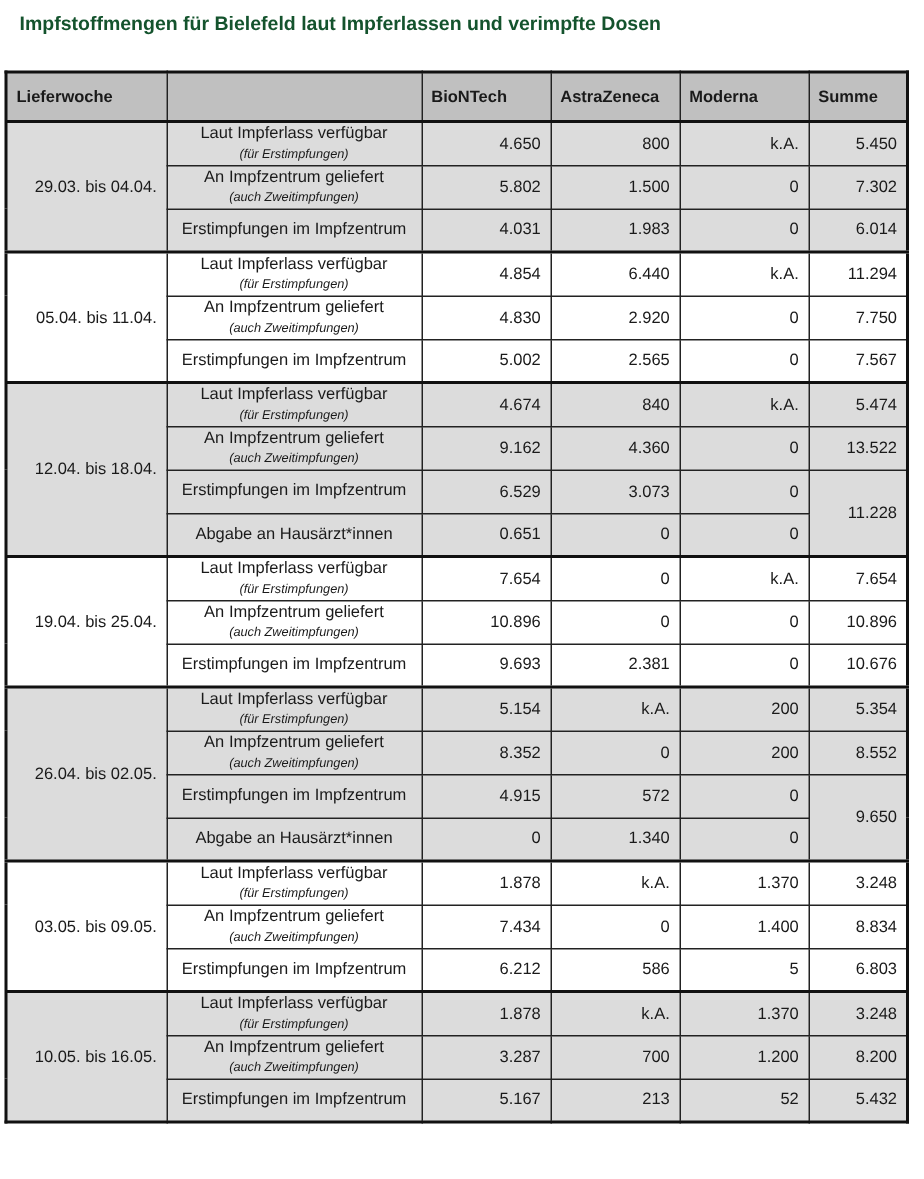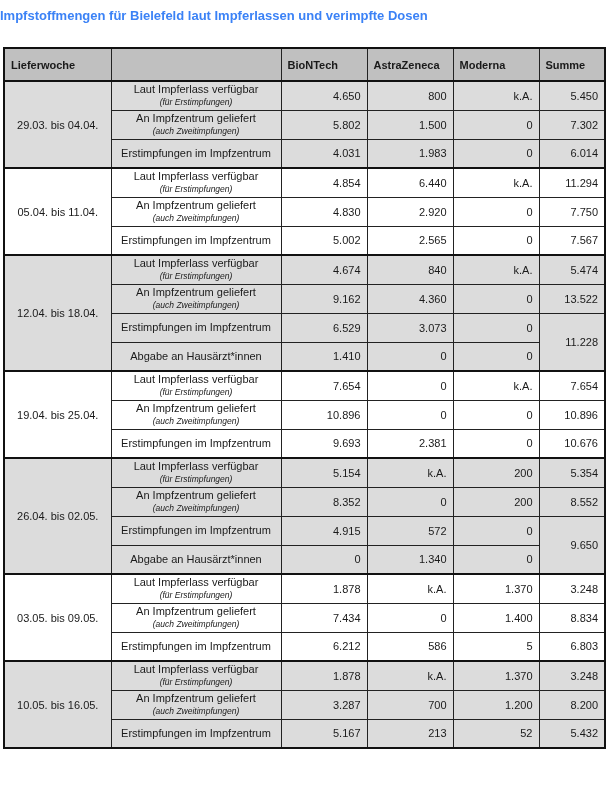--- a/index.html
+++ b/index.html
@@ -1,25 +1,25 @@
 <!DOCTYPE html>
 <html><head>
 <meta charset="utf-8">
 <style>
   html, body { margin: 0; padding: 0; background: #ffffff; }
   body { width: 616px; height: 786px; position: relative; font-family: "Liberation Sans", sans-serif; color: #1a1a1a; overflow: hidden; }
-  .title { position: absolute; left: 0; top: 8px; font-size: 13px; font-weight: bold; color: #3b82f6; }
+  .title { position: absolute; left: 13px; top: 8px; font-size: 13px; font-weight: bold; color: #14532d; }
   table.vt { position: absolute; left: 3px; top: 47px; width: 601px; border-collapse: collapse; table-layout: fixed; font-size: 11px; padding-left: 44px; }
   table.vt td, table.vt th { border: 1px solid #222; padding: 0 6px; height: 29px; box-sizing: border-box; }
   table.vt th { background: #c0c0c0; font-weight: bold; text-align: left; height: 33px; font-size: 11px; }
   table.vt { border: 2px solid #111; }
   tr.sep td { border-top: 2px solid #111; }
   .grp-a td { background: #dcdcdc; }
   .grp-b td { background: #ffffff; }
-  td.week { text-align: center; }
+  td.week { text-align: right; }
   td.lbl { text-align: center; line-height: 13px; padding-top: 1px; }
   td.lbl .sub { font-size: 8.5px; display: block; font-style: italic; }
   td.num { text-align: right; }
   col.c1 { width: 107px; }
   col.c2 { width: 170px; }
   col.c3 { width: 86px; }
   col.c4 { width: 86px; }
   col.c5 { width: 86px; }
   col.c6 { width: 66px; }
 </style>
@@ -109,21 +109,21 @@
       </tr>
       <tr class="grp-a">
         <td class="lbl"><span>Erstimpfungen im Impfzentrum</span></td>
         <td class="num">6.529</td>
         <td class="num">3.073</td>
         <td class="num">0</td>
         <td class="num" rowspan="2">11.228</td>
       </tr>
       <tr class="grp-a">
         <td class="lbl"><span>Abgabe an Hausärzt*innen</span></td>
-        <td class="num">1.410</td>
+        <td class="num">0.651</td>
         <td class="num">0</td>
         <td class="num">0</td>
       </tr>
       <tr class="grp-b sep">
         <td class="week" rowspan="3">19.04. bis 25.04.</td>
         <td class="lbl"><span>Laut Impferlass verfügbar</span><span class="sub">(für Erstimpfungen)</span></td>
         <td class="num">7.654</td>
         <td class="num">0</td>
         <td class="num">k.A.</td>
         <td class="num">7.654</td>

